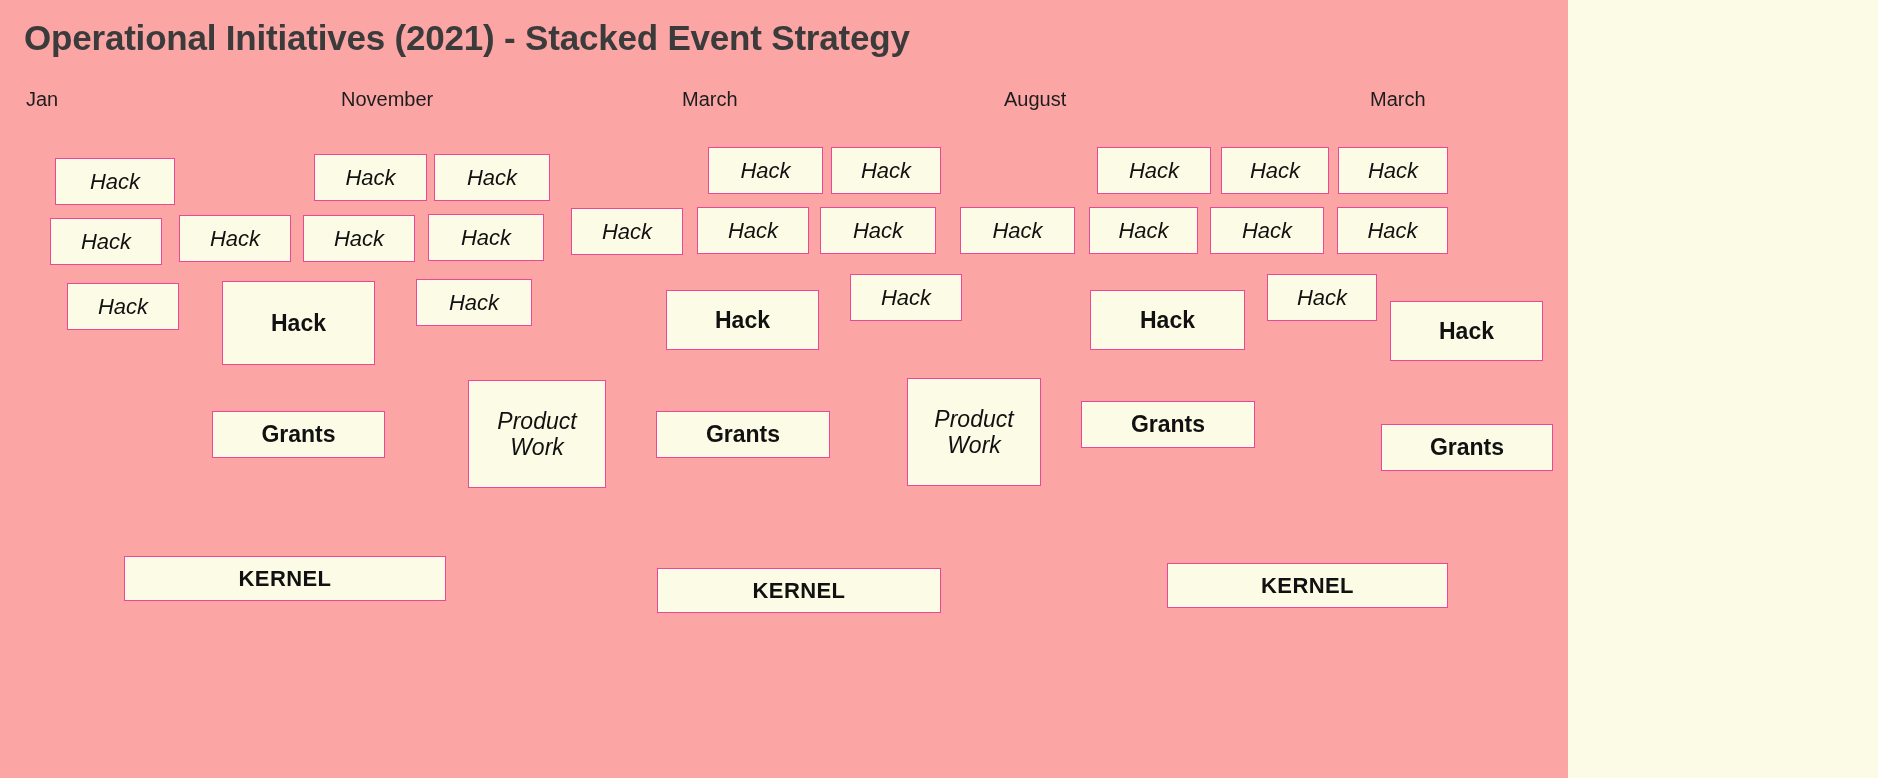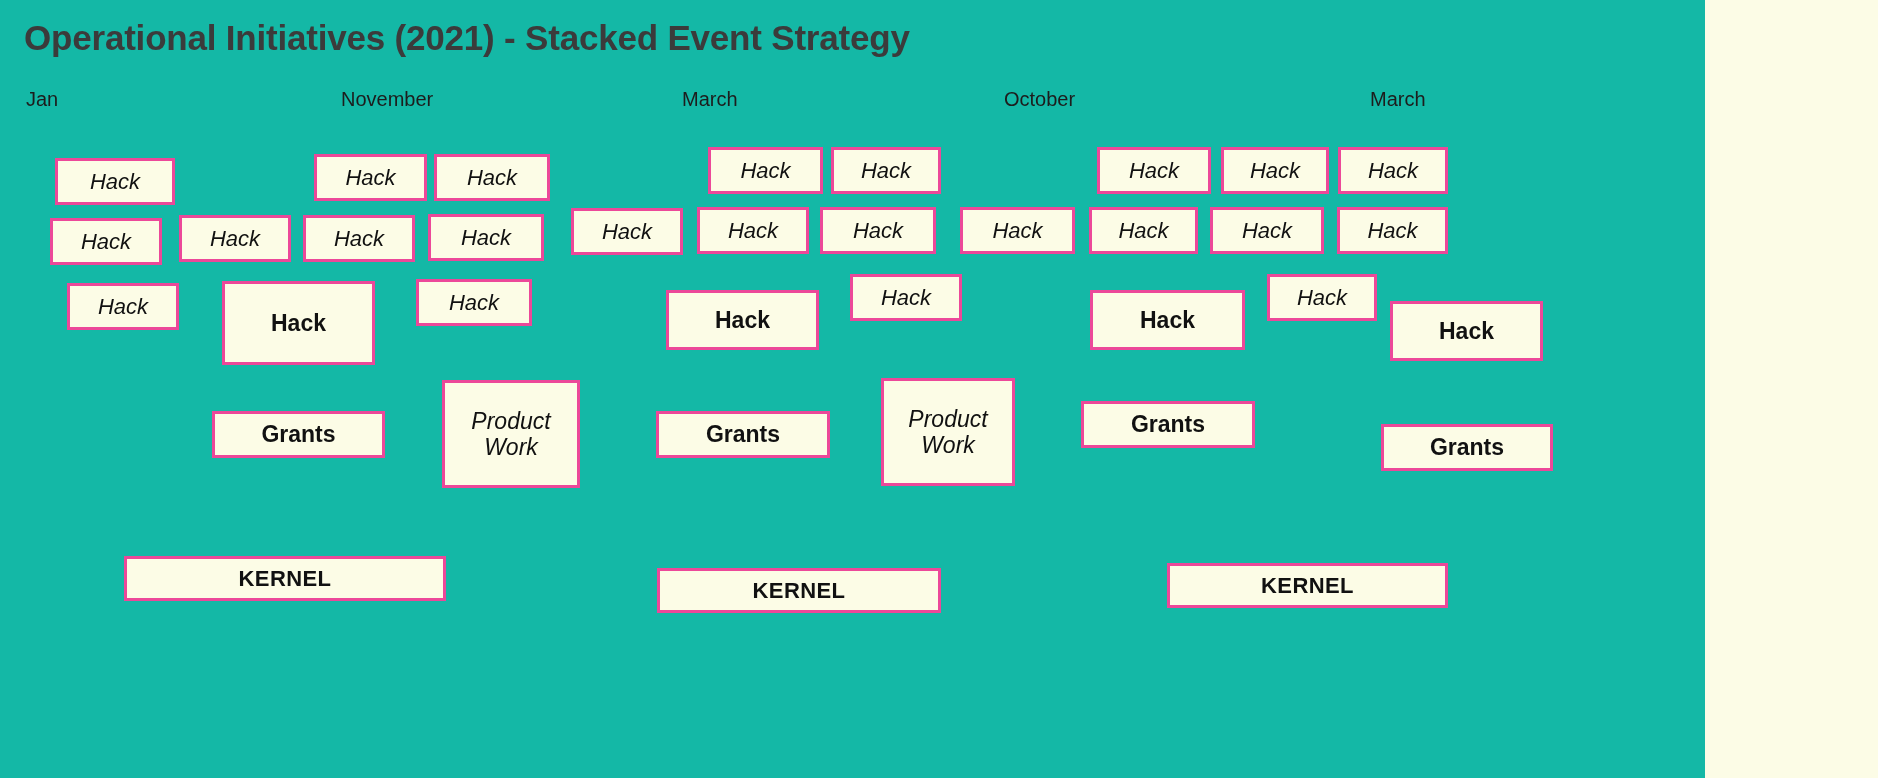--- a/index.html
+++ b/index.html
@@ -9,23 +9,23 @@
   }
   body {
     width: 1878px;
     height: 778px;
     background: #FCFCE6;
     font-family: "Liberation Sans", sans-serif;
     overflow: hidden;
   }
   #canvas {
     position: relative;
-    width: 1705px;
+    width: 1568px;
     height: 778px;
-    background: #14b8a6;
+    background: #fca5a5;
     text-decoration: underline;
   }
   #page-title {
     position: absolute;
     left: 24px;
     top: 18px;
     font-size: 35px;
     font-weight: bold;
     color: #3b3b3b;
     letter-spacing: -0.2px;
@@ -34,21 +34,21 @@
   .axis-label {
     position: absolute;
     font-size: 20px;
     font-weight: normal;
     color: #1d1d1d;
     white-space: nowrap;
   }
   .evt {
     position: absolute;
     box-sizing: border-box;
-    border: 3px solid #ec4899;
+    border: 1px solid #ec4899;
     background: #FCFCE6;
     display: flex;
     align-items: center;
     justify-content: center;
     text-align: center;
     line-height: 1.15;
     color: #111111;
   }
   .evt.hack-sm {
     font-style: italic;
@@ -63,40 +63,41 @@
   .evt.grants {
     font-style: normal;
     font-weight: bold;
     font-size: 23px;
   }
   .evt.product {
     font-style: italic;
     font-weight: normal;
     font-size: 23px;
     white-space: pre-line;
+    margin-left: 26px;
   }
   .evt.kernel {
     font-style: normal;
     font-weight: bold;
     font-size: 22px;
     letter-spacing: 0.4px;
   }
 </style>
 </head>
 <body>
 
 <div id="canvas">
 
   <div id="page-title">Operational Initiatives (2021) - Stacked Event Strategy</div>
 
   <div id="axis-labels">
       <div class="axis-label" style="left: 26px; top: 88px;">Jan</div>
       <div class="axis-label" style="left: 341px; top: 88px;">November</div>
       <div class="axis-label" style="left: 682px; top: 88px;">March</div>
-      <div class="axis-label" style="left: 1004px; top: 88px;">October</div>
+      <div class="axis-label" style="left: 1004px; top: 88px;">August</div>
       <div class="axis-label" style="left: 1370px; top: 88px;">March</div>
     </div>
 
   <div id="event-layer">
       <div class="evt hack-sm" style="left: 55px; top: 158px; width: 120px; height: 47px;">Hack</div>
       <div class="evt hack-sm" style="left: 314px; top: 154px; width: 113px; height: 47px;">Hack</div>
       <div class="evt hack-sm" style="left: 434px; top: 154px; width: 116px; height: 47px;">Hack</div>
       <div class="evt hack-sm" style="left: 708px; top: 147px; width: 115px; height: 47px;">Hack</div>
       <div class="evt hack-sm" style="left: 831px; top: 147px; width: 110px; height: 47px;">Hack</div>
       <div class="evt hack-sm" style="left: 1097px; top: 147px; width: 114px; height: 47px;">Hack</div>

